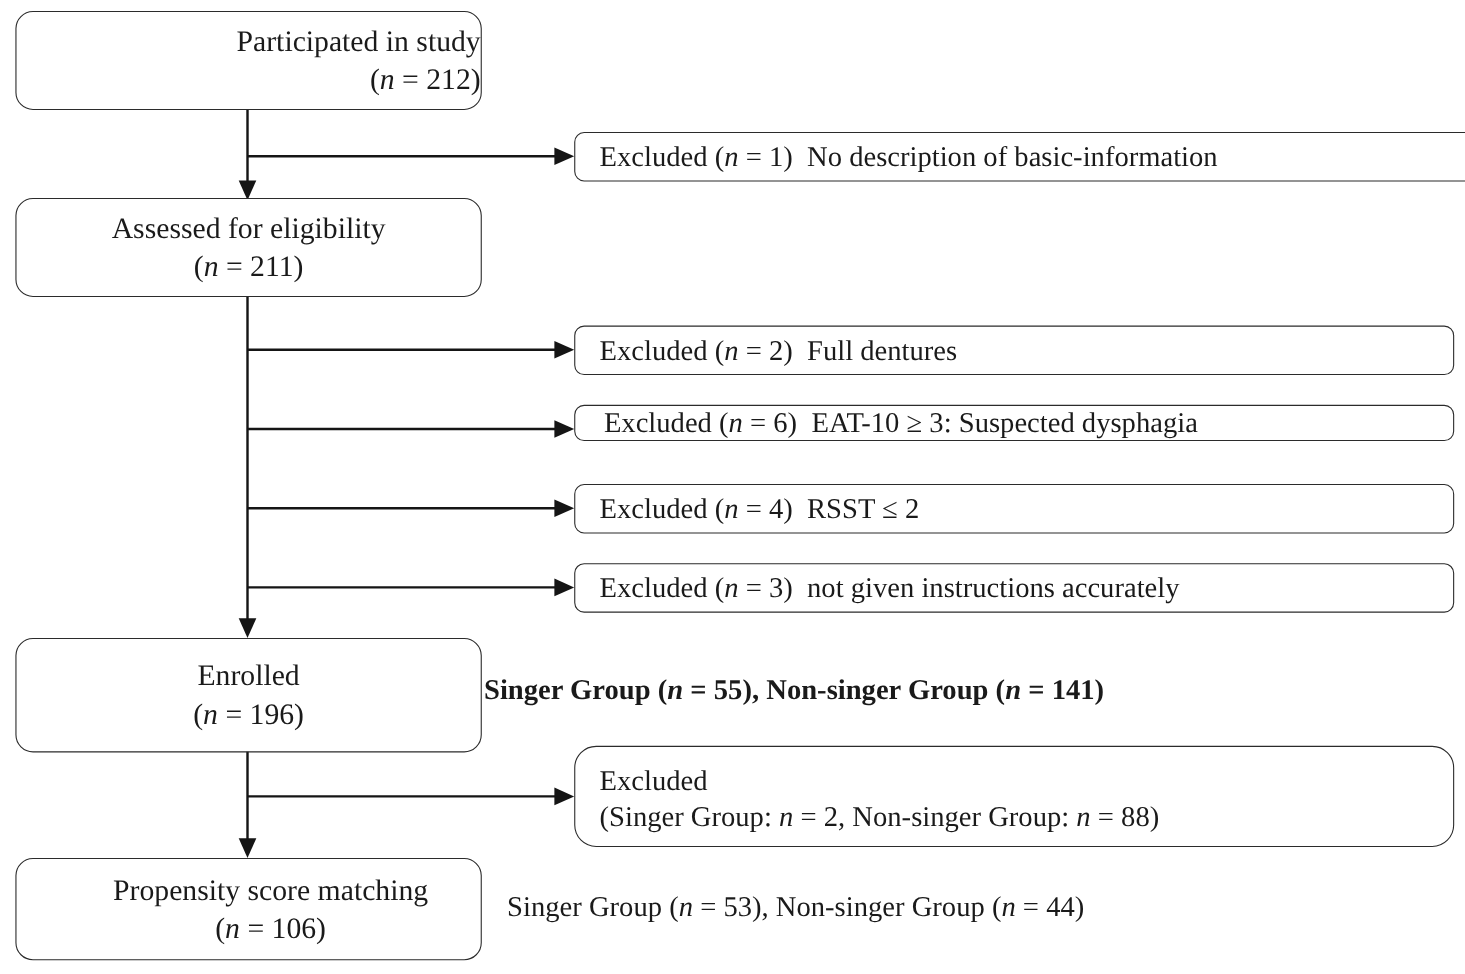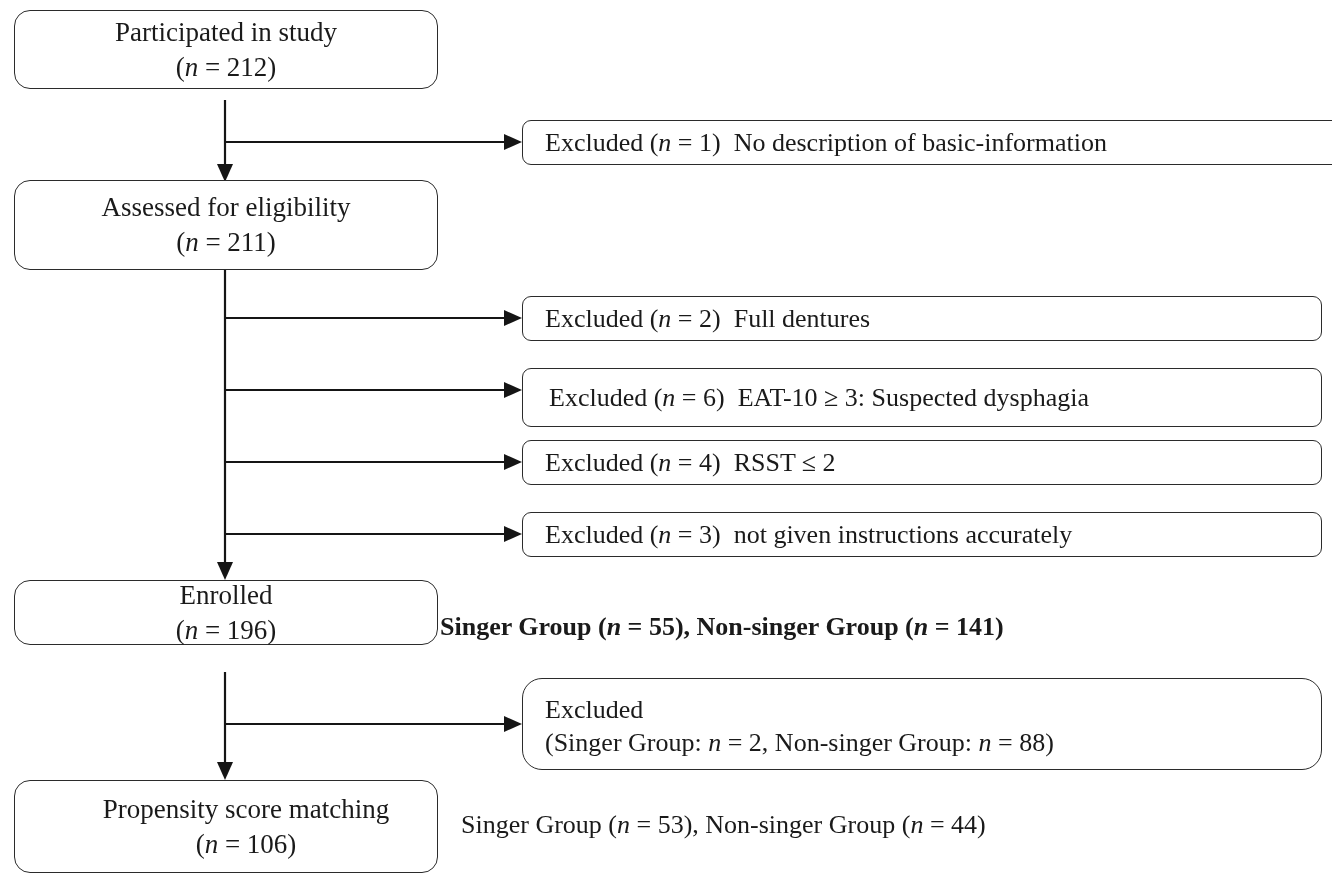--- a/index.html
+++ b/index.html
@@ -100,49 +100,49 @@
     <line x1="225" y1="534" x2="512" y2="534"></line>
     <polygon class="arrowhead" points="522,534 504,526 504,542"></polygon>
 
     <line x1="225" y1="672" x2="225" y2="770"></line>
     <polygon class="arrowhead" points="225,780 217,762 233,762"></polygon>
 
     <line x1="225" y1="724" x2="512" y2="724"></line>
     <polygon class="arrowhead" points="522,724 504,716 504,732"></polygon>
   </svg>
 
-  <div class="node main" style="left:14px; top:10px; width:424px; height:79px;">
+  <div class="node main" style="left:14px; top:10px; width:424px; height:90px;align-items:flex-end;">
     <div class="line1">Participated in study</div>
     <div class="line2"><span>(</span><span class="ital">n</span><span> = 212)</span></div>
   </div>
 
   <div class="node main" style="left:14px; top:180px; width:424px; height:90px;">
     <div class="line1">Assessed for eligibility</div>
     <div class="line2"><span>(</span><span class="ital">n</span><span> = 211)</span></div>
   </div>
 
-  <div class="node main" style="left:14px; top:580px; width:424px; height:65px;">
+  <div class="node main" style="left:14px; top:580px; width:424px; height:104px;">
     <div class="line1">Enrolled</div>
     <div class="line2"><span>(</span><span class="ital">n</span><span> = 196)</span></div>
   </div>
 
   <div class="node main" style="left:14px; top:780px; width:424px; height:93px;padding-left:40px;">
     <div class="line1">Propensity score matching</div>
     <div class="line2"><span>(</span><span class="ital">n</span><span> = 106)</span></div>
   </div>
 
   <div class="node excl" style="left:522px; top:120px; width:952px; height:45px;">
     <div class="line1"><span>Excluded  (</span><span class="ital">n</span><span> = 1)</span>&nbsp;&nbsp;<span>No description of basic-information</span></div>
   </div>
 
   <div class="node excl" style="left:522px; top:296px; width:800px; height:45px;">
     <div class="line1"><span>Excluded  (</span><span class="ital">n</span><span> = 2)</span>&nbsp;&nbsp;<span>Full dentures</span></div>
   </div>
 
-  <div class="node excl" style="left:522px; top:368px; width:800px; height:59px;padding-left:26px;">
+  <div class="node excl" style="left:522px; top:368px; width:800px; height:33px;padding-left:26px;">
     <div class="line1"><span>Excluded  (</span><span class="ital">n</span><span> = 6)</span>&nbsp;&nbsp;<span>EAT-10 ≥ 3: Suspected dysphagia</span></div>
   </div>
 
   <div class="node excl" style="left:522px; top:440px; width:800px; height:45px;">
     <div class="line1"><span>Excluded  (</span><span class="ital">n</span><span> = 4)</span>&nbsp;&nbsp;<span>RSST ≤ 2</span></div>
   </div>
 
   <div class="node excl" style="left:522px; top:512px; width:800px; height:45px;">
     <div class="line1"><span>Excluded  (</span><span class="ital">n</span><span> = 3)</span>&nbsp;&nbsp;<span>not given instructions accurately</span></div>
   </div>

